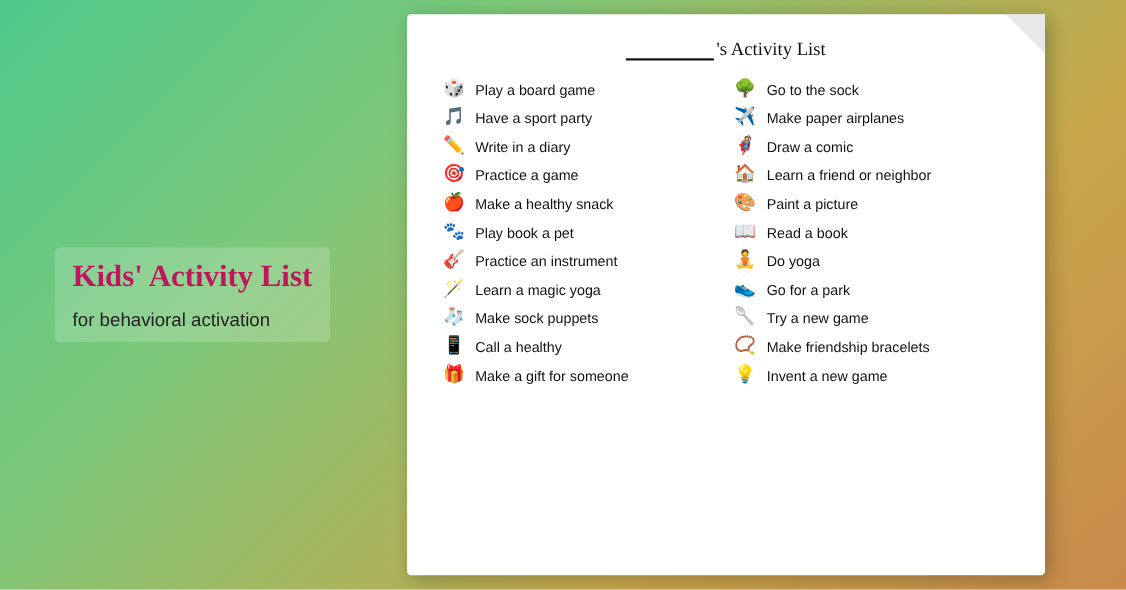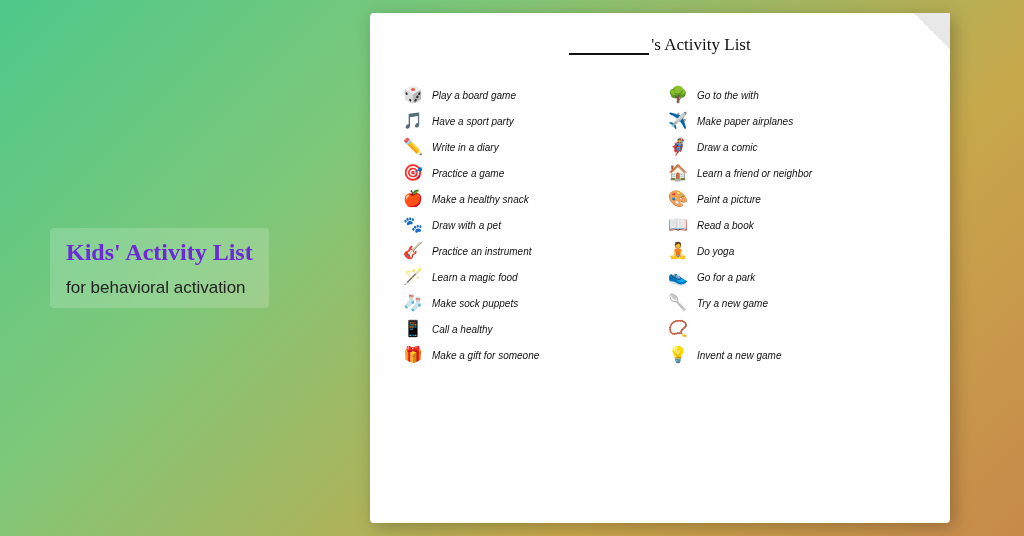--- a/index.html
+++ b/index.html
@@ -23,23 +23,23 @@
     }
 
     .title-box {
       background: rgba(255,255,255,0.18);
       display: inline-block;
       padding: 10px 16px;
       border-radius: 4px;
     }
 
     .main-title {
-      font-size: 24px;
+      font-size: 28px;
       font-weight: 900;
-      color: #6d28d9;
+      color: #be185d;
       line-height: 1.2;
       font-family: Georgia, serif;
     }
 
     .sub-title {
       font-size: 17px;
       color: #222;
       font-weight: 400;
       margin-top: 12px;
       font-family: Arial, sans-serif;
@@ -74,21 +74,21 @@
       top: 0;
       right: 0;
       width: 36px;
       height: 36px;
       background: linear-gradient(225deg, #e8e8e8 50%, #fff 50%);
       border-radius: 0 0 0 4px;
     }
 
     .paper-header {
       text-align: center;
-      margin-bottom: 28px;
+      margin-bottom: 14px;
       font-size: 17px;
       color: #111;
       font-family: Georgia, serif;
     }
 
     .paper-header .blank {
       border-bottom: 2px solid #111;
       display: inline-block;
       width: 80px;
       margin-right: 2px;
@@ -112,22 +112,21 @@
     }
 
     .activity-icon {
       font-size: 16px;
       min-width: 22px;
       text-align: center;
       line-height: 1;
     }
 
     .activity-label {
-      font-size: 10px;
-      font-style: italic;
+      font-size: 13px;
     }
   </style>
 </head>
 <body>
 
 <div class="left-section">
   <div class="title-box">
     <div class="main-title">Kids' Activity List</div>
     <div class="sub-title">for behavioral activation</div>
   </div>
@@ -138,21 +137,21 @@
     <span class="blank"></span><span>'s Activity List</span>
   </div>
   <div class="activities-grid" id="activities-grid">
 
   <div class="activity-item">
       <span class="activity-icon">🎲</span>
       <span class="activity-label">Play a board game</span>
     </div>
       <div class="activity-item">
       <span class="activity-icon">🌳</span>
-      <span class="activity-label">Go to the with</span>
+      <span class="activity-label">Go to the sock</span>
     </div>
       <div class="activity-item">
       <span class="activity-icon">🎵</span>
       <span class="activity-label">Have a sport party</span>
     </div>
       <div class="activity-item">
       <span class="activity-icon">✈️</span>
       <span class="activity-label">Make paper airplanes</span>
     </div>
       <div class="activity-item">
@@ -174,56 +173,57 @@
       <div class="activity-item">
       <span class="activity-icon">🍎</span>
       <span class="activity-label">Make a healthy snack</span>
     </div>
       <div class="activity-item">
       <span class="activity-icon">🎨</span>
       <span class="activity-label">Paint a picture</span>
     </div>
       <div class="activity-item">
       <span class="activity-icon">🐾</span>
-      <span class="activity-label">Draw with a pet</span>
+      <span class="activity-label">Play book a pet</span>
     </div>
       <div class="activity-item">
       <span class="activity-icon">📖</span>
       <span class="activity-label">Read a book</span>
     </div>
       <div class="activity-item">
       <span class="activity-icon">🎸</span>
       <span class="activity-label">Practice an instrument</span>
     </div>
       <div class="activity-item">
       <span class="activity-icon">🧘</span>
       <span class="activity-label">Do yoga</span>
     </div>
       <div class="activity-item">
       <span class="activity-icon">🪄</span>
-      <span class="activity-label">Learn a magic food</span>
+      <span class="activity-label">Learn a magic yoga</span>
     </div>
       <div class="activity-item">
       <span class="activity-icon">👟</span>
       <span class="activity-label">Go for a park</span>
     </div>
       <div class="activity-item">
       <span class="activity-icon">🧦</span>
       <span class="activity-label">Make sock puppets</span>
     </div>
       <div class="activity-item">
       <span class="activity-icon">🥄</span>
       <span class="activity-label">Try a new game</span>
     </div>
       <div class="activity-item">
       <span class="activity-icon">📱</span>
       <span class="activity-label">Call a healthy</span>
     </div>
       <div class="activity-item">
       <span class="activity-icon">📿</span>
+      <span class="activity-label">Make friendship bracelets</span>
     </div>
       <div class="activity-item">
       <span class="activity-icon">🎁</span>
       <span class="activity-label">Make a gift for someone</span>
     </div>
       <div class="activity-item">
       <span class="activity-icon">💡</span>
       <span class="activity-label">Invent a new game</span>
     </div>
     </div>

